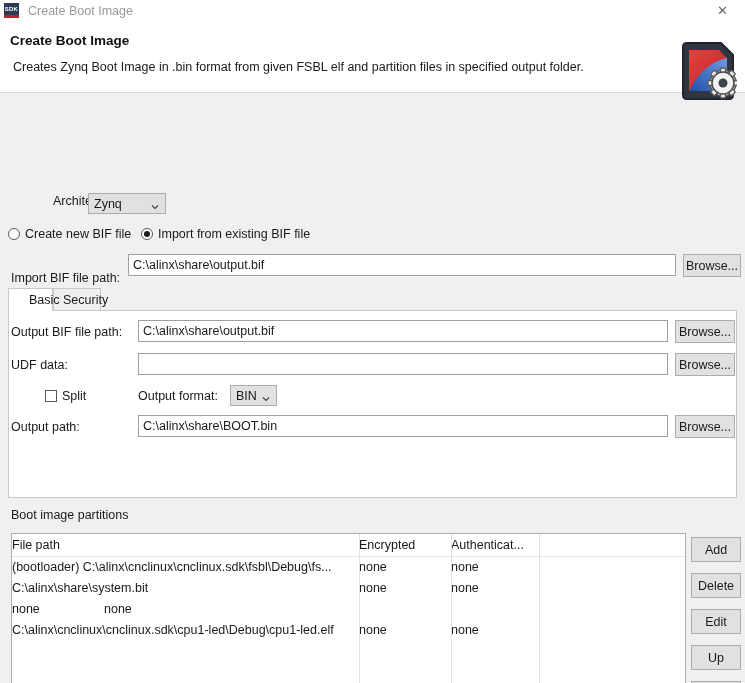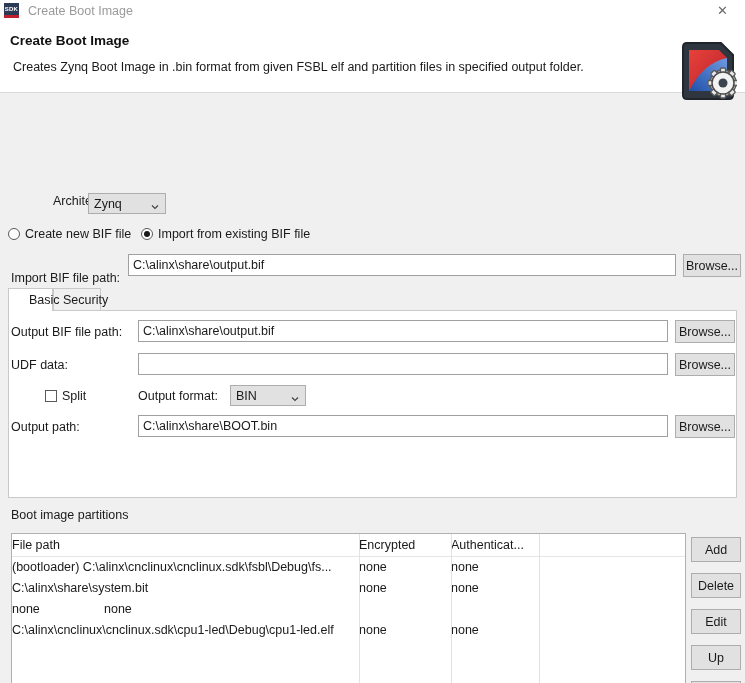--- a/index.html
+++ b/index.html
@@ -414,21 +414,21 @@
   </div>
   <div class="btn" style="position:absolute; left:675px; top:260px; width:60px;">Browse...</div>
 
   <div class="row" style="left:29px; top:296px; gap:5px;margin-left:16px;">
     <span class="chk"></span>
     <span class="lbl">Split</span>
   </div>
   <div class="row" style="left:138px; top:296px;">
     <span class="lbl">Output format:</span>
   </div>
-  <div class="combo" style="position:absolute; left:230px; top:292px; width:76px;">
+  <div class="combo" style="position:absolute; left:230px; top:292px; width:47px;">
     <span>BIN</span>
     <span class="chev">
       <svg width="8" height="8" viewBox="0 0 8 8">
           <path d="M1 2.5 L4 5.5 L7 2.5" fill="none" stroke="#404040" stroke-width="1.1"></path>
         </svg>
     </span>
   </div>
 
   <div class="row" style="left:11px; top:327px;">
     <span class="lbl">Output path:</span>

